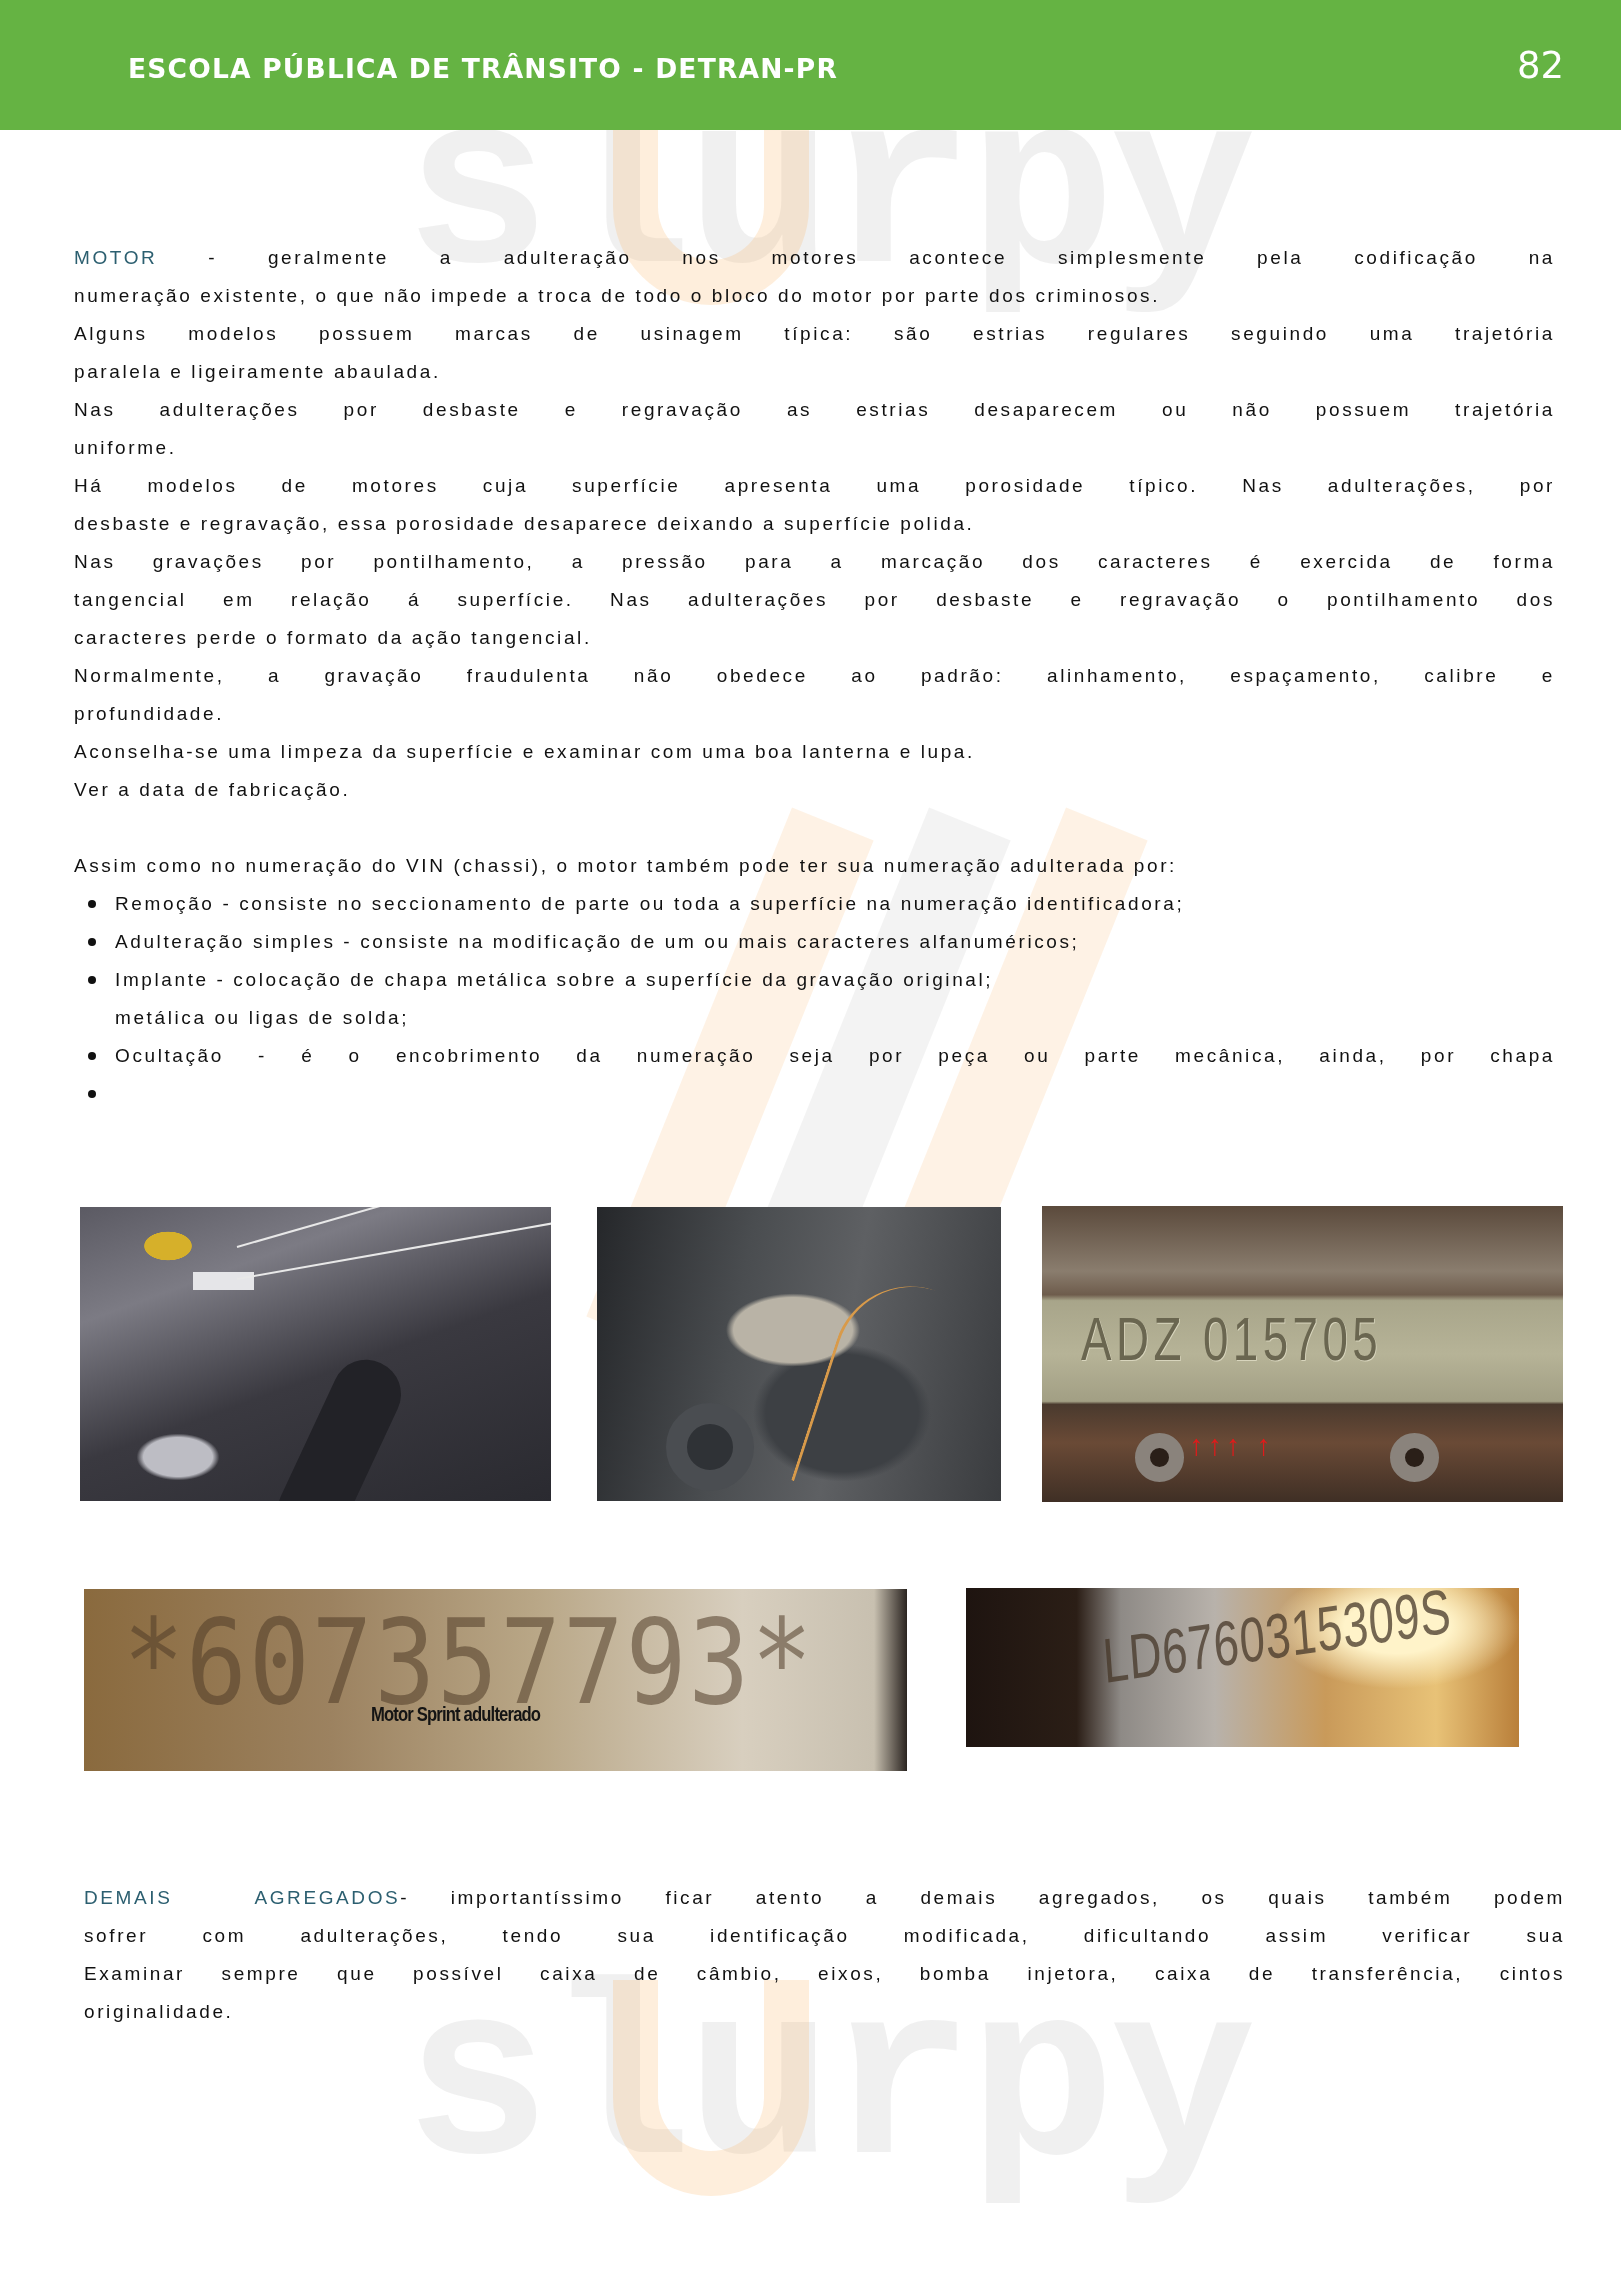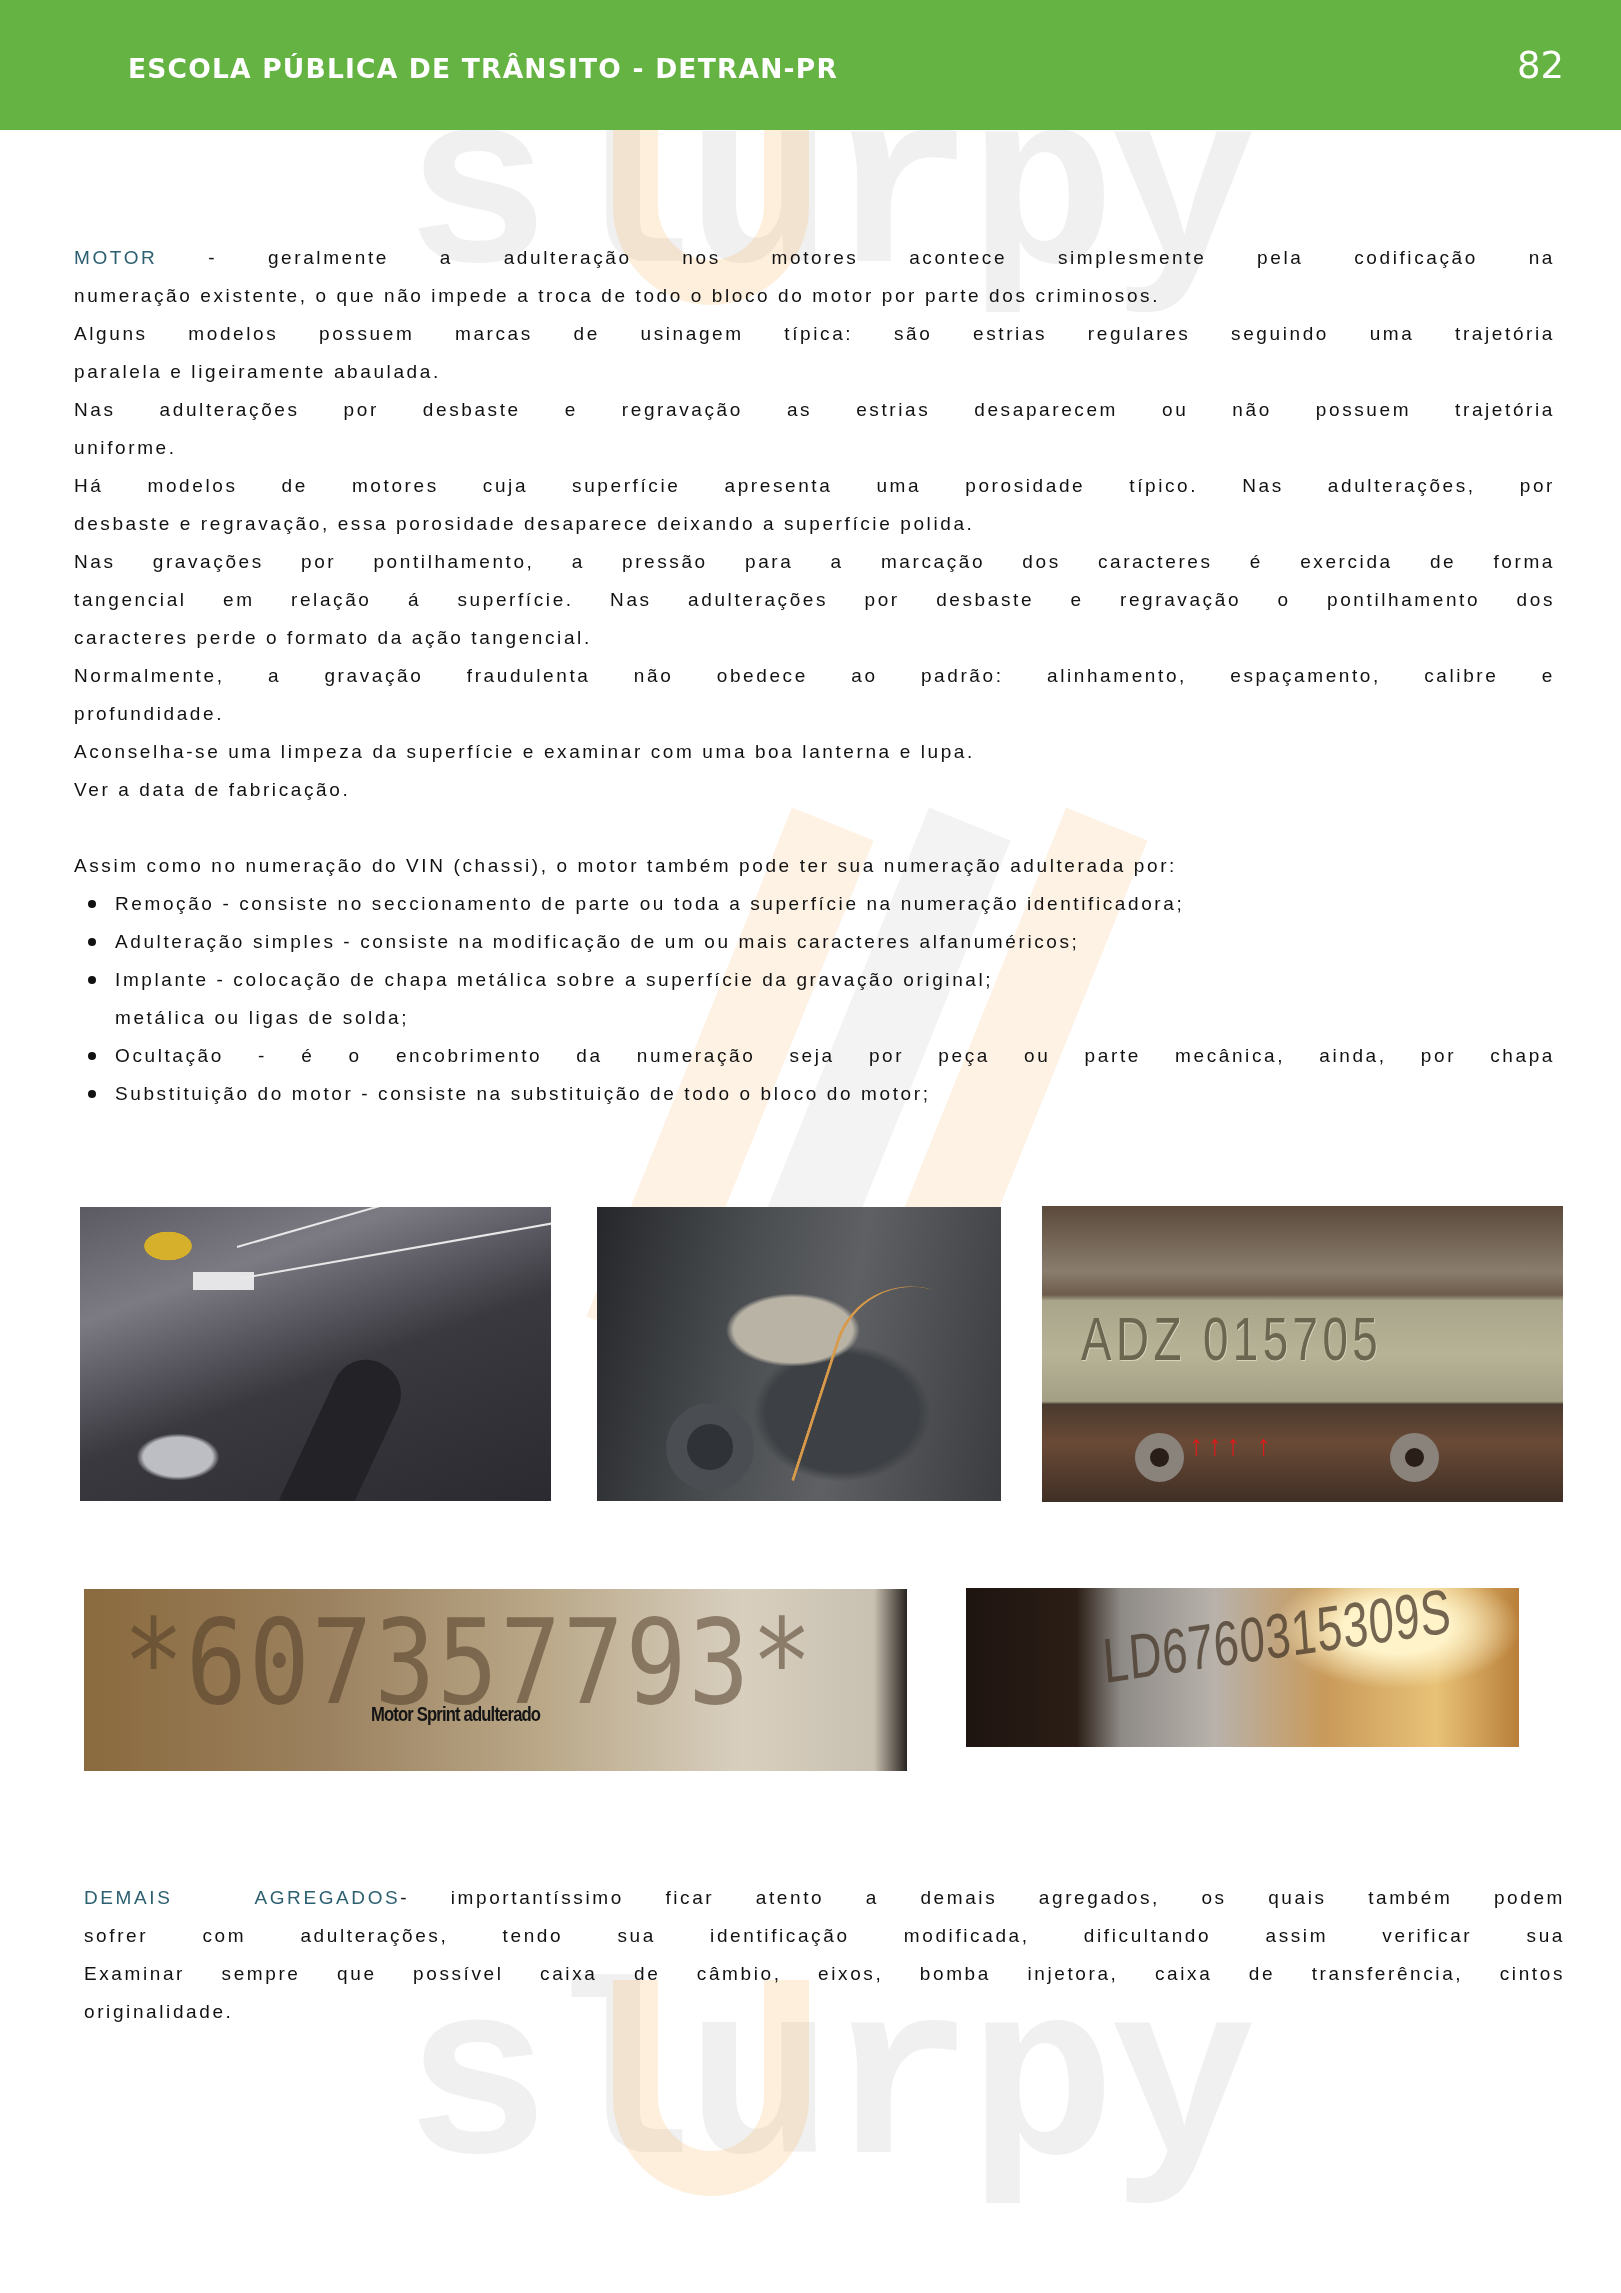--- a/index.html
+++ b/index.html
@@ -105,21 +105,21 @@
       <div class="line">Ver a data de fabricação.</div>
     </div>
   <div class="line"></div>
   <div class="line">Assim como no numeração do VIN (chassi), o motor também pode ter sua numeração adulterada por:</div>
   <div id="motor-bullets">
       <div class="line bullet-line"><span class="bullet-dot"></span><span>Remoção - consiste no seccionamento de parte ou toda a superfície na numeração identificadora;</span></div>
       <div class="line bullet-line"><span class="bullet-dot"></span><span>Adulteração simples - consiste na modificação de um ou mais caracteres alfanuméricos;</span></div>
       <div class="line bullet-line"><span class="bullet-dot"></span><span>Implante -  colocação de chapa metálica sobre a superfície da gravação original;</span></div>
       <div class="line bullet-line"><span>metálica ou ligas de solda;</span></div>
       <div class="line bullet-line j"><span class="bullet-dot"></span><span>Ocultação - é o encobrimento da numeração seja por peça ou parte mecânica, ainda, por chapa</span></div>
-      <div class="line bullet-line"><span class="bullet-dot"></span><span>Substituição do motor -  consiste na substituição de todo o bloco do motor;</span></div>
+      <div class="line bullet-line"><span class="bullet-dot"></span></div>
     </div>
 </div>
 
 <div class="fig" id="img1">
   <div class="hose"></div>
   <div class="plate"></div>
   <div class="pointer1"></div>
   <div class="pointer2"></div>
 </div>
 <div class="fig" id="img2">

